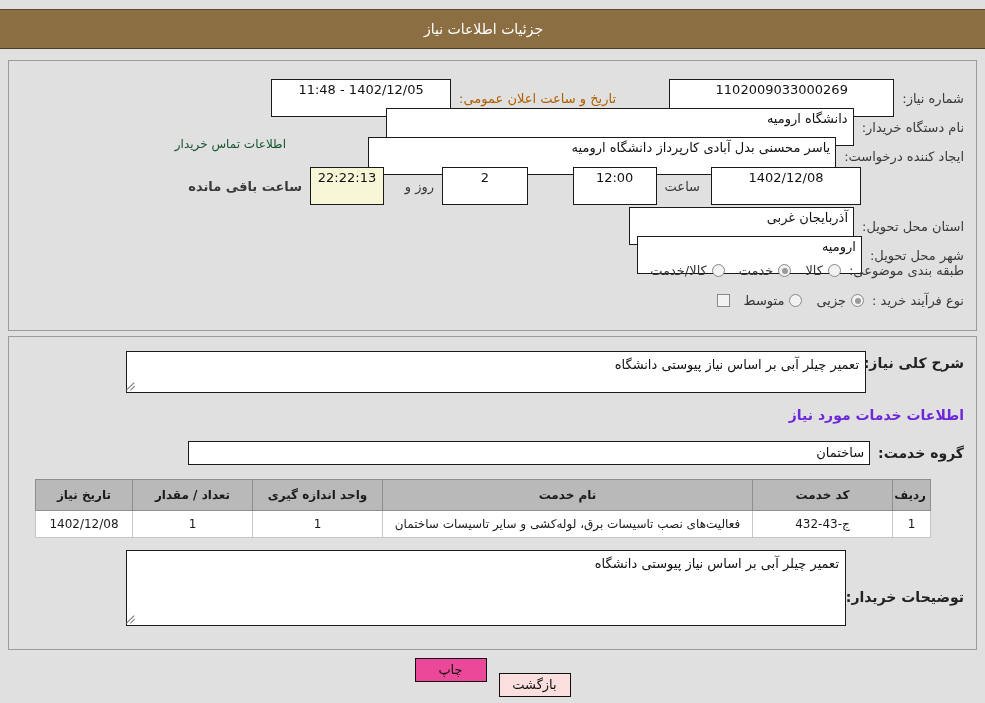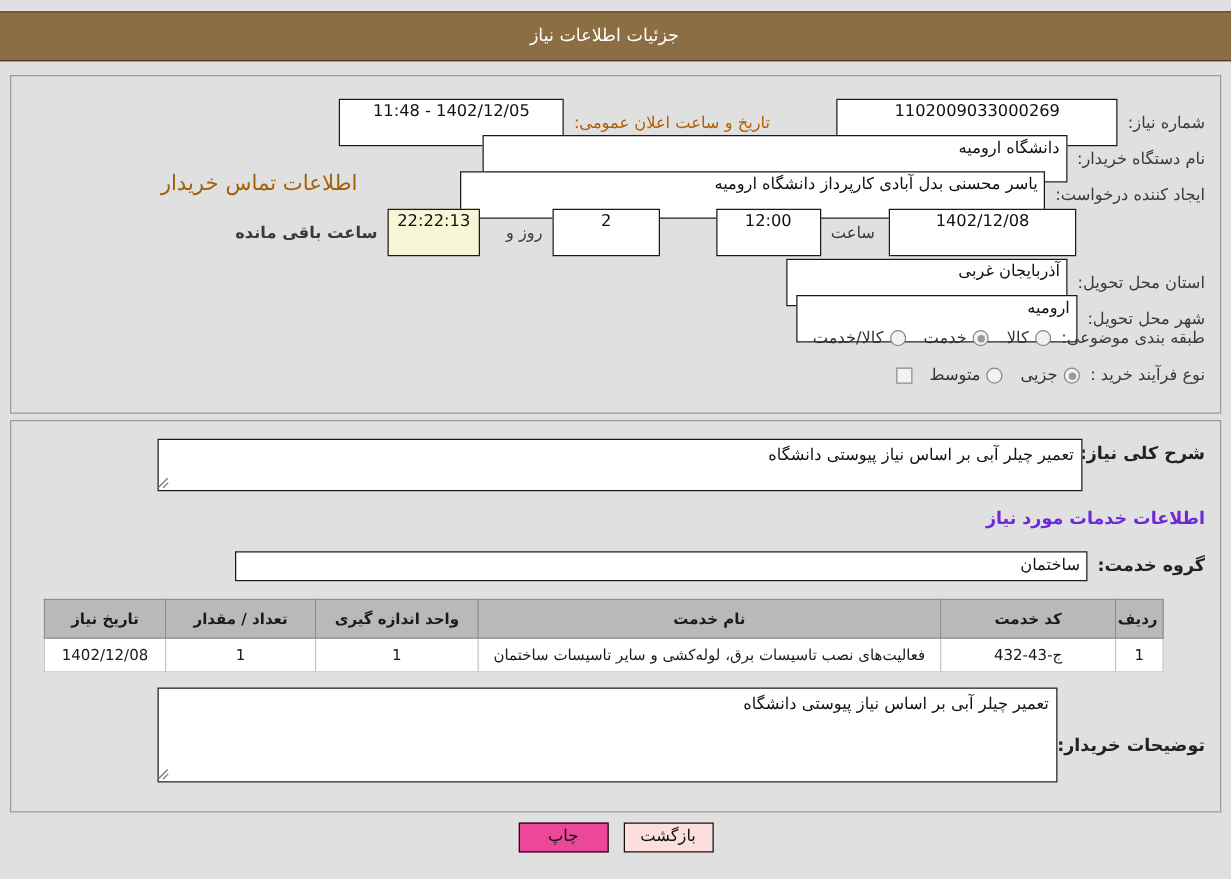--- a/index.html
+++ b/index.html
@@ -116,22 +116,22 @@
     padding: 0 5px;
     box-sizing: border-box;
     text-align: center;
     overflow: hidden;
     white-space: nowrap;
   }
   .fld.rightalign { text-align: right; }
   .fld.yellow { background: #f7f7d8; }
 
   .blue-link {
-    color: #a16207;
-    font-size: 17px;
+    color: #14532d;
+    font-size: 12px;
     text-decoration: none;
     cursor: pointer;
     white-space: nowrap;
     text-align: center;
   }
 
   
   .radio {
     width: 13px; height: 13px;
     border-radius: 50%;
@@ -252,21 +252,21 @@
     color: #111;
     height: 24px;
     min-width: 72px;
     line-height: 22px;
     text-align: center;
     cursor: pointer;
     box-sizing: border-box;
     font-family: "DejaVu Sans", "Liberation Sans", sans-serif;
     padding: 0 10px;
   }
-  .btn.back  { background: #fbdede; }
+  .btn.back  { background: #fbdede; margin-top: 15px; }
   .btn.print { background: #ec4899; }
 </style>
 </head>
 <body>
 
 <div class="watermark">
   <div class="wm-shield"></div>
   <div class="wm-shield-inner"></div>
   <div class="wm-text">AriaTender.net</div>
 </div>

